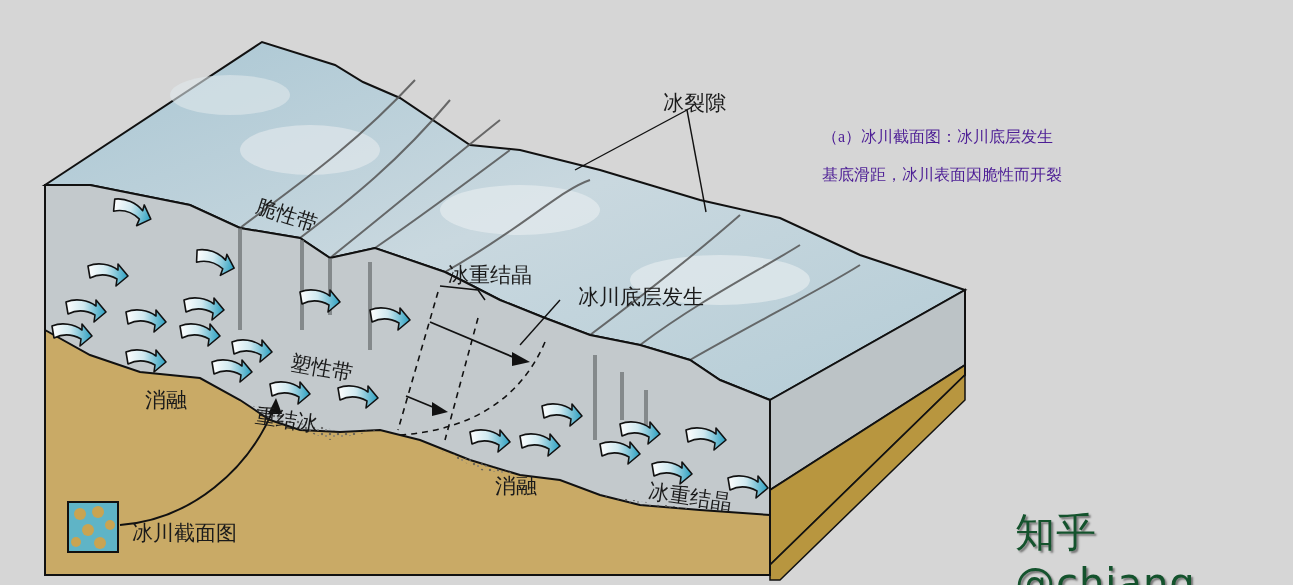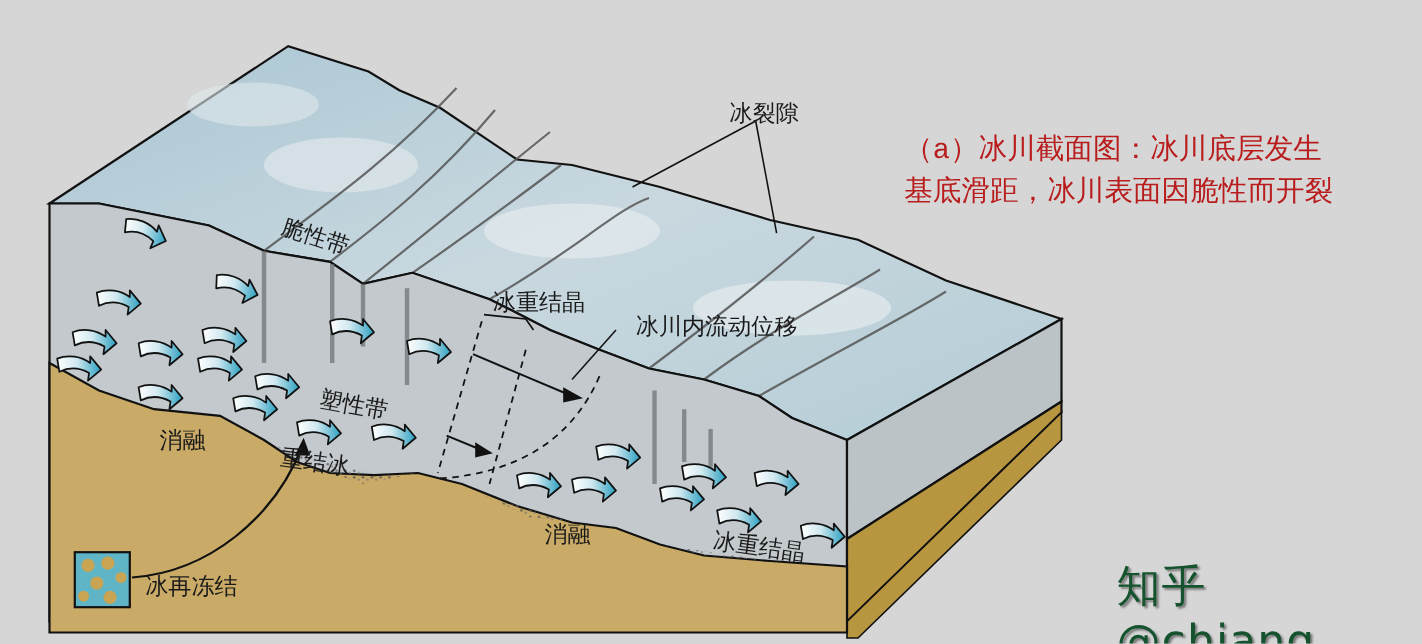--- a/index.html
+++ b/index.html
@@ -10,22 +10,22 @@
     position: relative;
   }
   #stage { position: absolute; left: 0; top: 0; width: 1239px; height: 585px; }
   svg#diagram { position: absolute; left: 0; top: 0; }
   .label {
     position: absolute; color: #1a1a1a; font-size: 21px; line-height: 1;
     white-space: nowrap; font-family: "DejaVu Serif", "Liberation Serif", serif;
   }
   .caption {
     position: absolute; left: 822px; top: 118px; width: 400px;
-    font-size: 26px; line-height: 38px; color: #b91c1c;
-    font-family: Liberation Mono, monospace;
+    font-size: 16px; line-height: 38px; color: #4c1d95;
+    font-family: Liberation Serif, serif;
   }
   .watermark {
     position: absolute; left: 1015px; top: 505px;
     font-size: 40px; color: #14532d; letter-spacing: 1px;
     text-shadow: 2px 2px 2px rgba(0,0,0,0.45);
     font-family: "DejaVu Sans", "Liberation Sans", sans-serif;
   }
 </style>
 </head>
 <body>
@@ -147,27 +147,27 @@
       <circle cx="110" cy="525" r="5" fill="#c9a452"></circle>
       <circle cx="88" cy="530" r="6" fill="#c9a452"></circle>
       <circle cx="76" cy="542" r="5" fill="#c9a452"></circle>
       <circle cx="100" cy="543" r="6" fill="#c9a452"></circle>
     </g>
   </svg>
 
   <div class="label" style="left:663px; top:93px;">冰裂隙</div>
   <div class="label" style="left:255px; top:205px; transform:rotate(18deg);">脆性带</div>
   <div class="label" style="left:448px; top:265px;">冰重结晶</div>
-  <div class="label" style="left:578px; top:287px;">冰川内流动位移</div>
+  <div class="label" style="left:578px; top:287px;">冰川底层发生</div>
   <div class="label" style="left:290px; top:358px; transform:rotate(10deg);">塑性带</div>
   <div class="label" style="left:145px; top:390px;">消融</div>
   <div class="label" style="left:255px; top:410px; transform:rotate(8deg);">重结冰</div>
   <div class="label" style="left:495px; top:476px;">消融</div>
   <div class="label" style="left:648px; top:487px; transform:rotate(8deg);">冰重结晶</div>
-  <div class="label" style="left:132px; top:523px;">冰再冻结</div>
+  <div class="label" style="left:132px; top:523px;">冰川截面图</div>
 
   <div class="caption">
     <div>（a）冰川截面图：冰川底层发生</div>
     <div>基底滑距，冰川表面因脆性而开裂</div>
   </div>
 
   <div class="watermark">知乎 @chiang</div>
 </div>
 
 </body></html>

